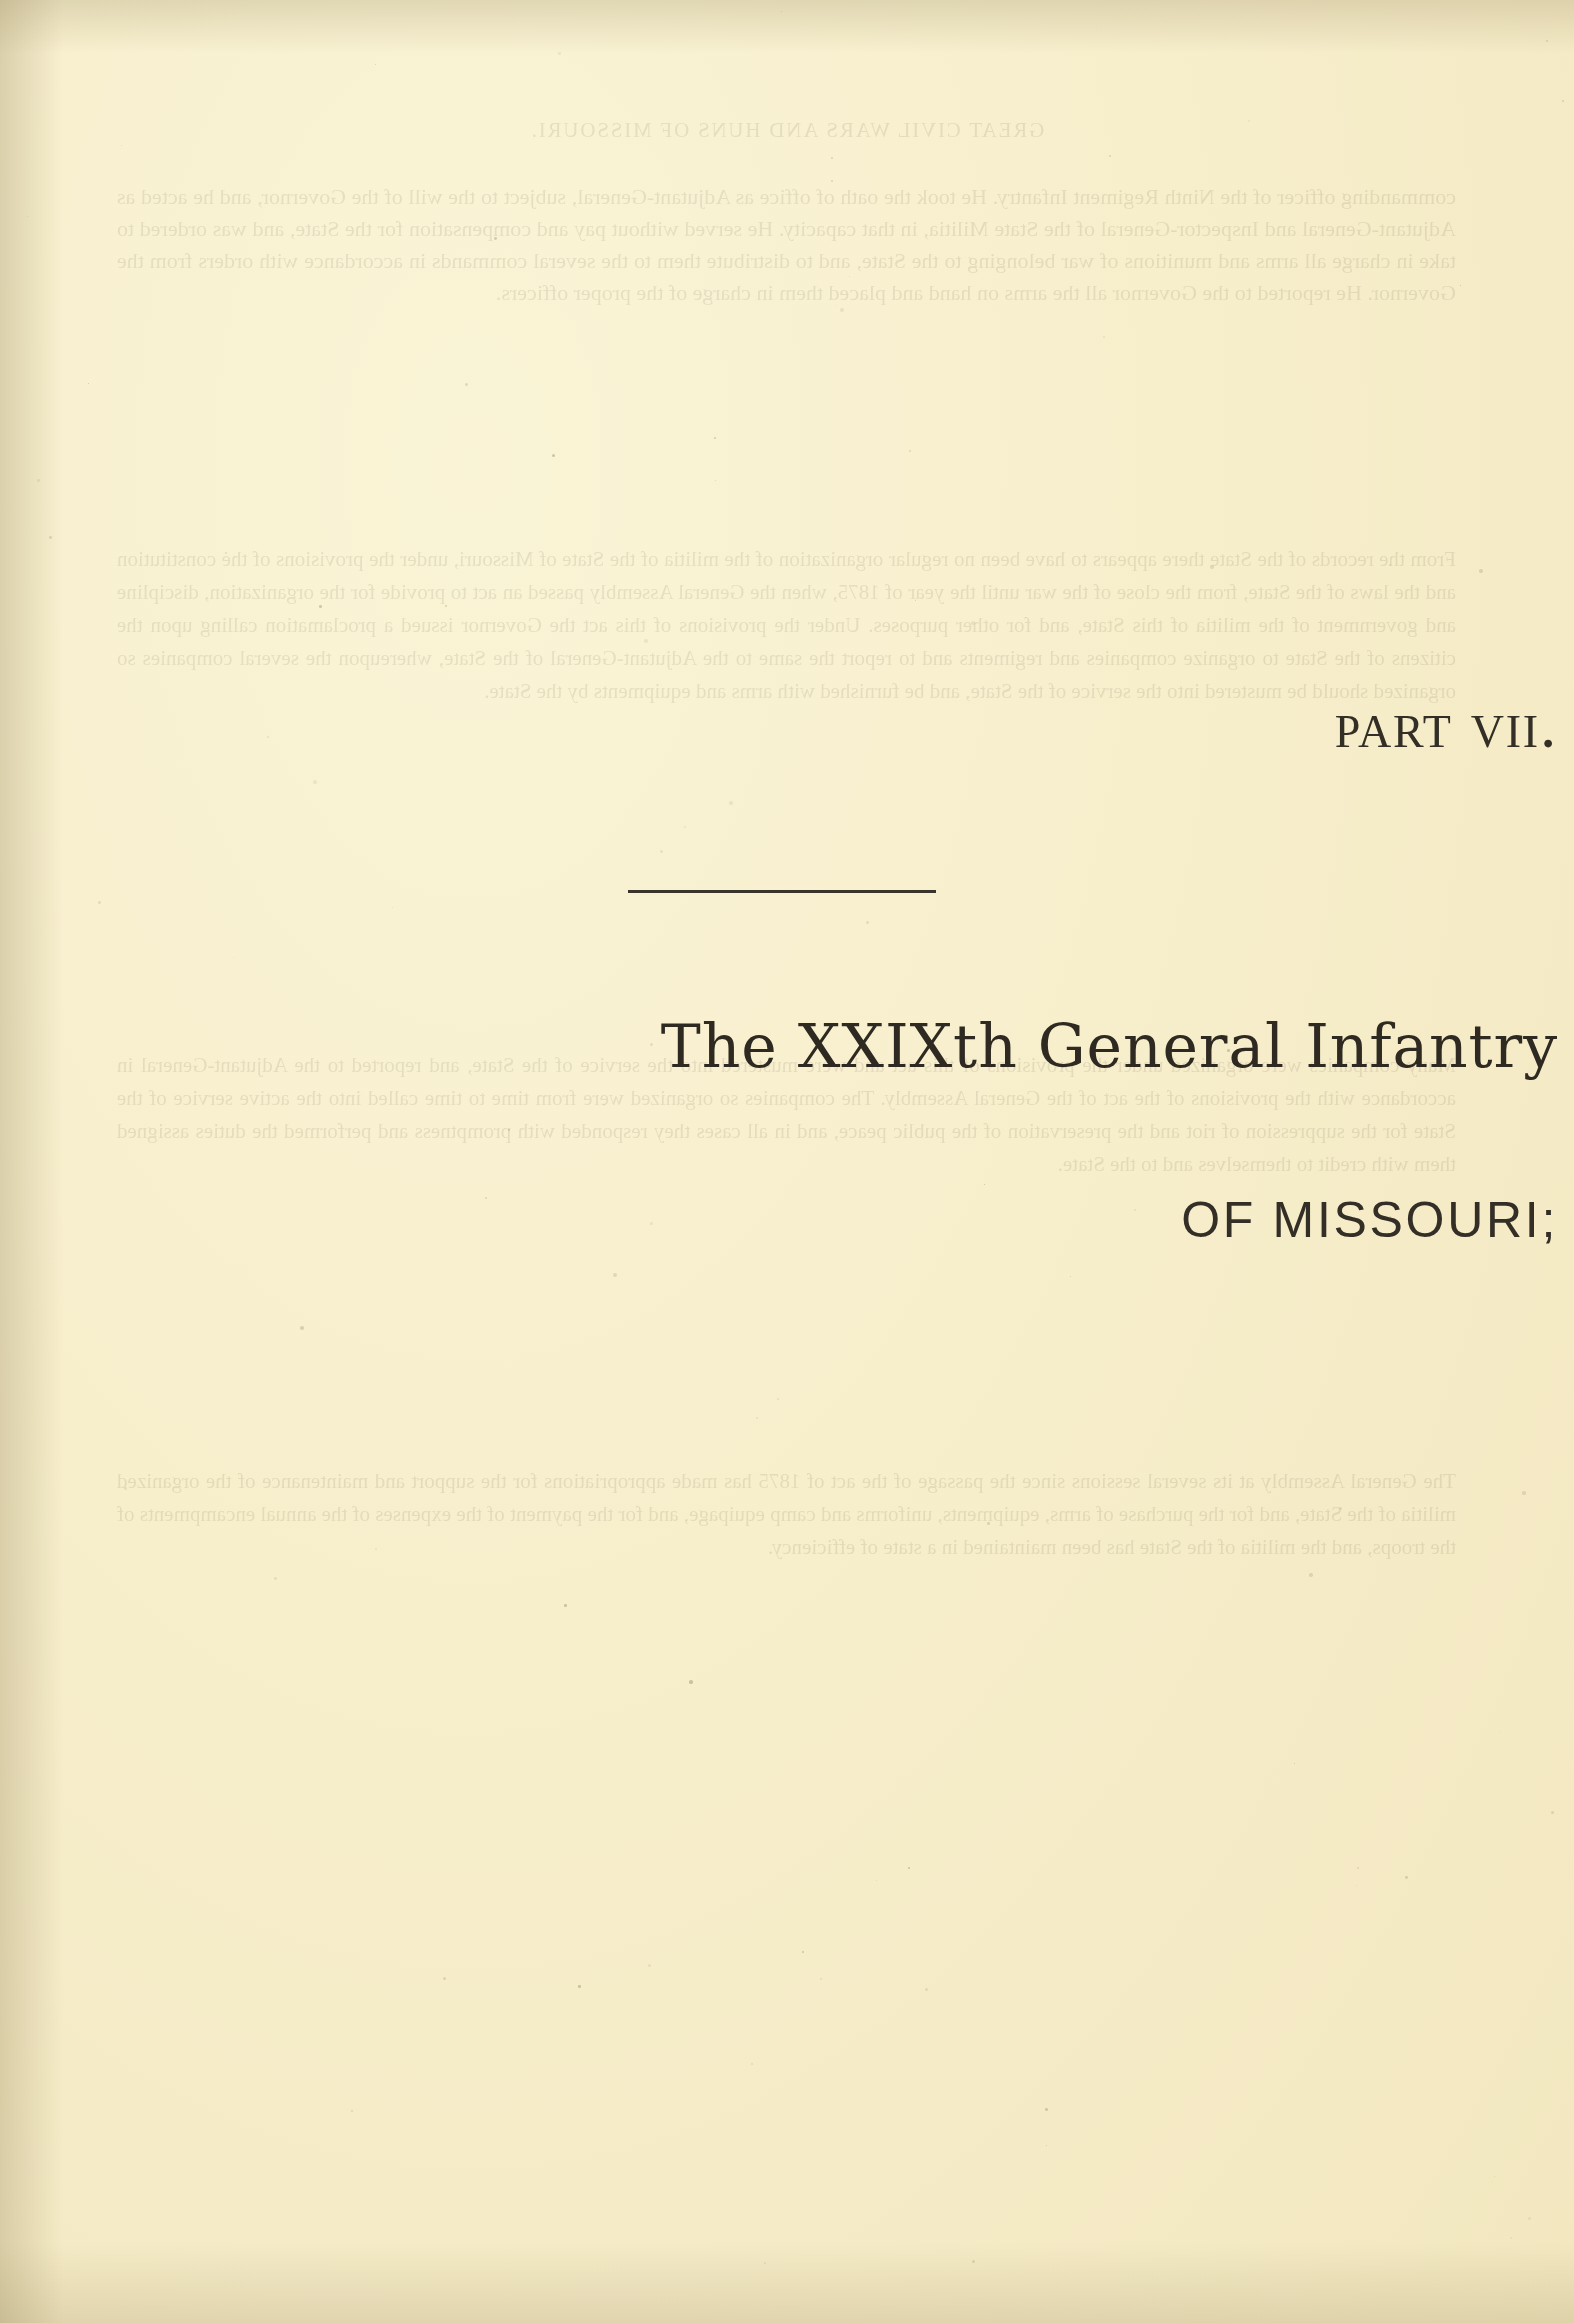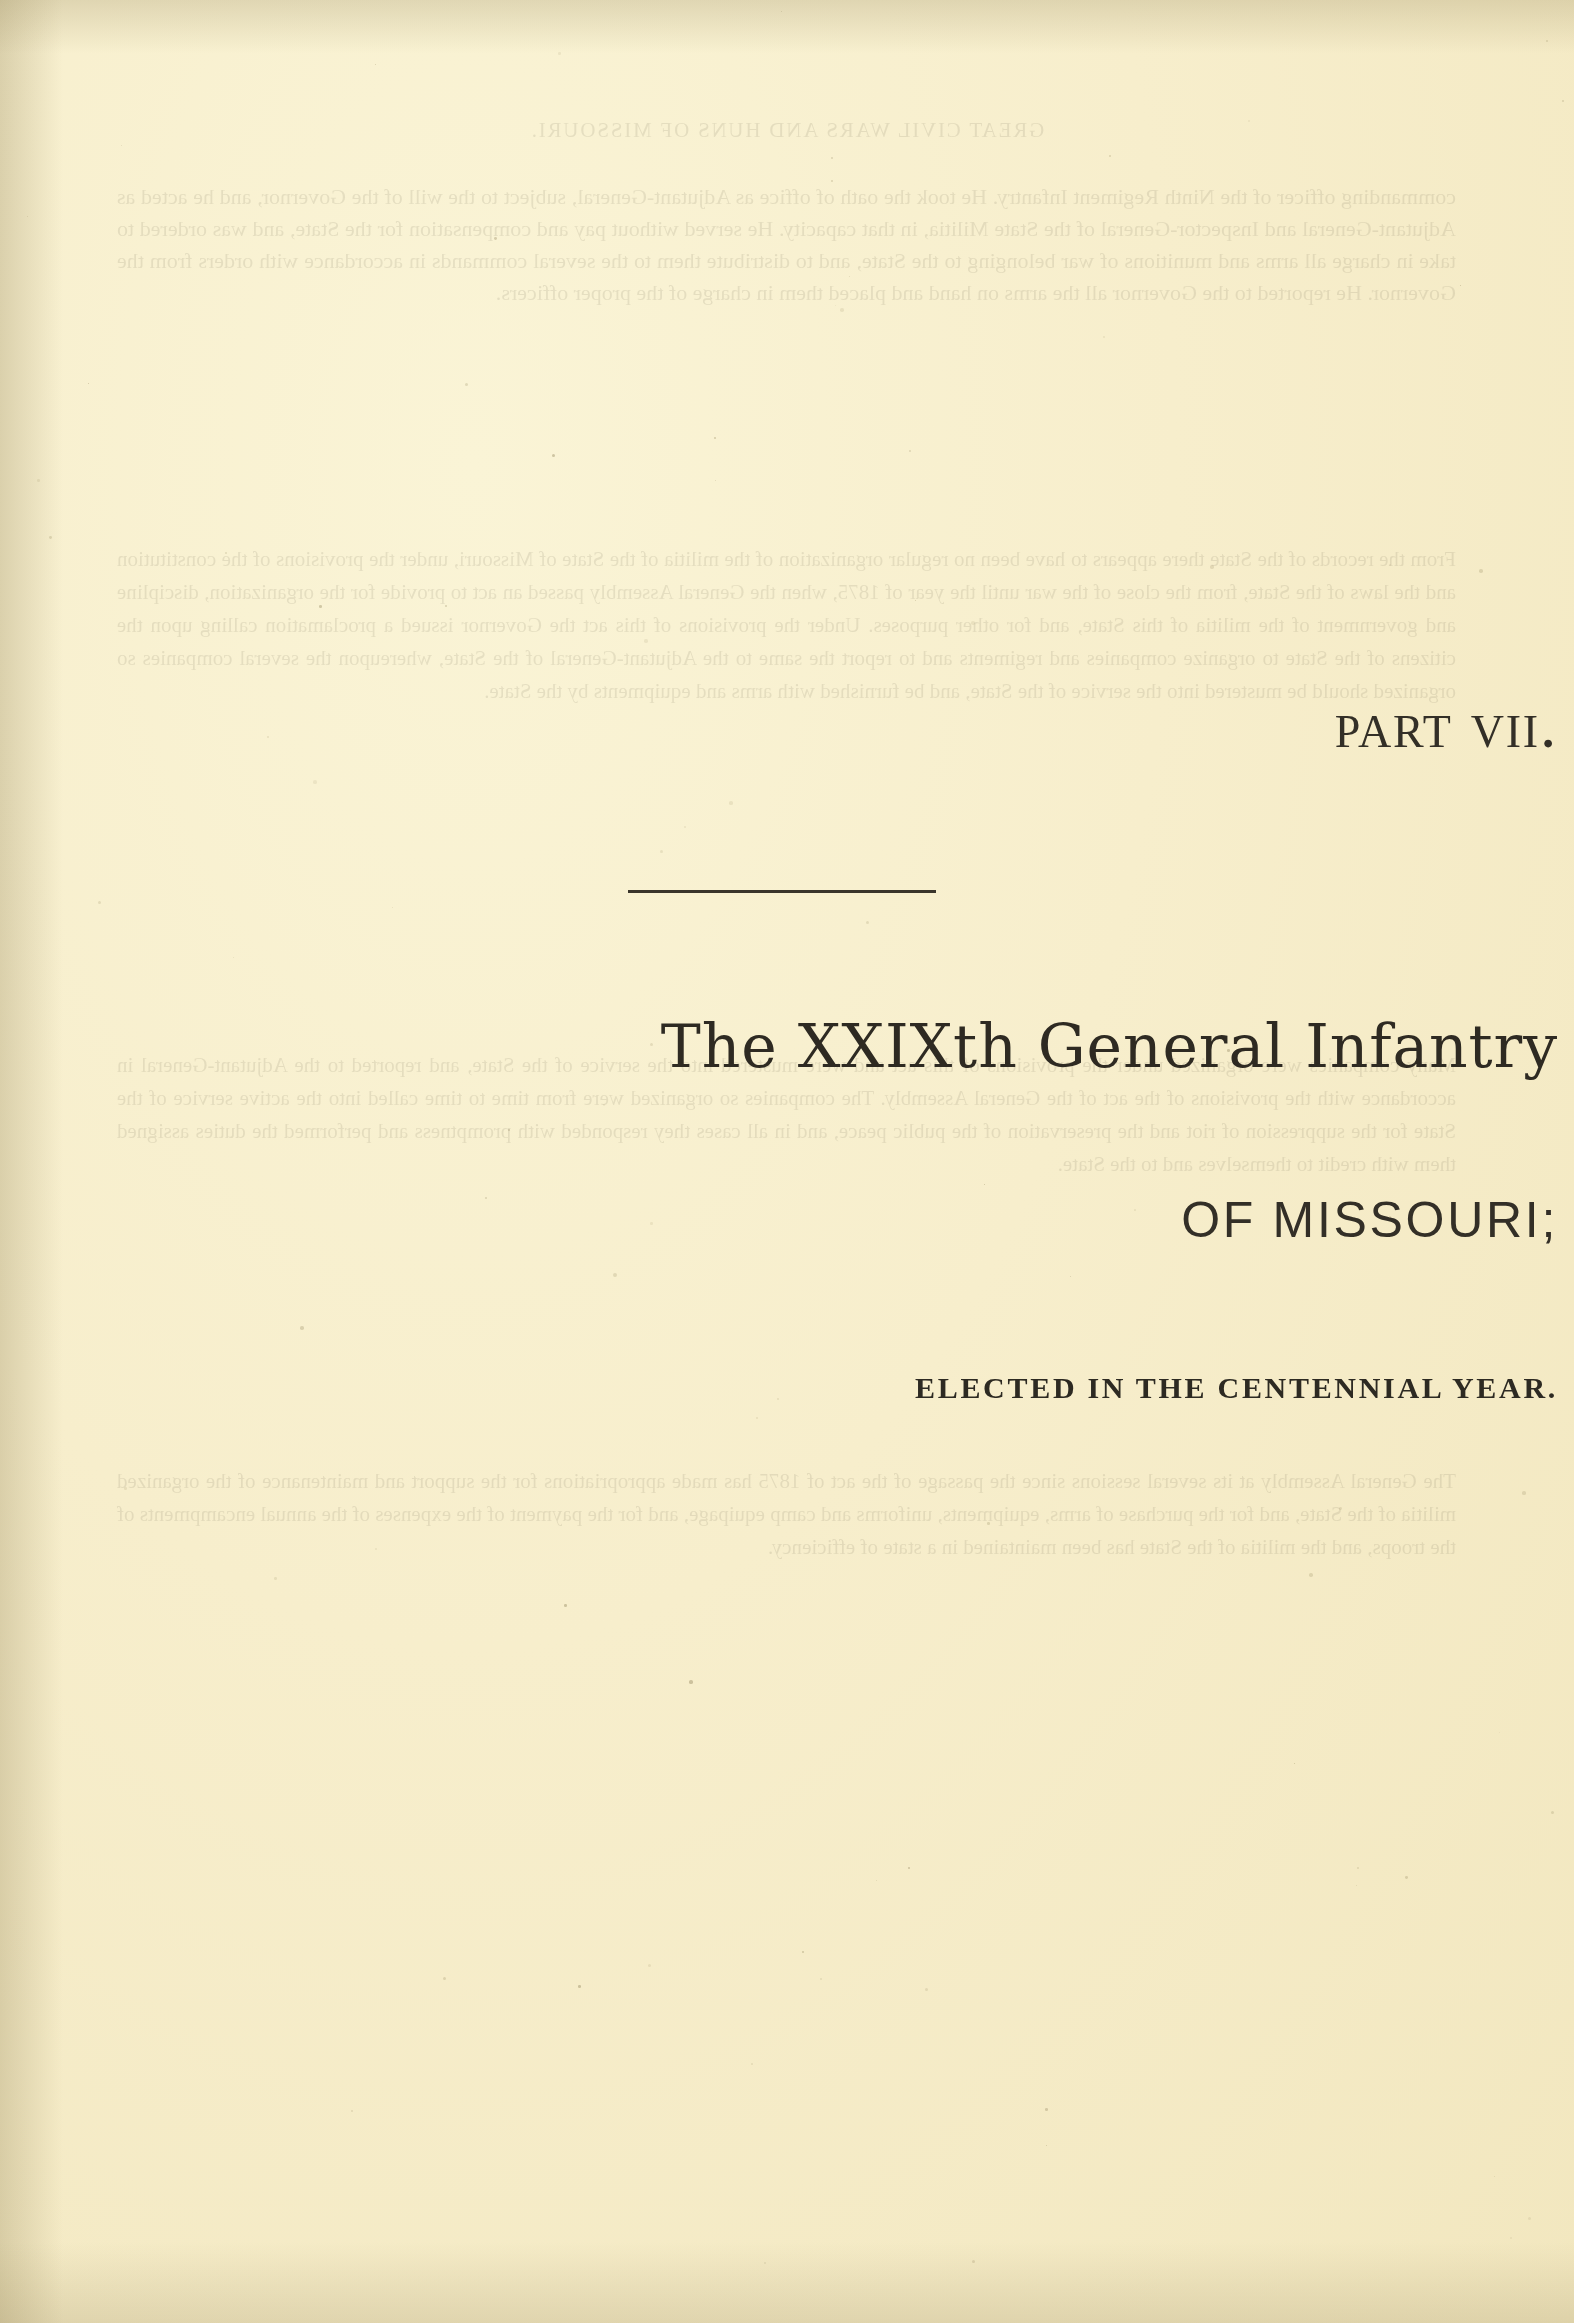--- a/index.html
+++ b/index.html
@@ -164,21 +164,20 @@
 
   <div id="content">
     <div class="part-label">Part VII.</div>
 
     <div class="rule"></div>
 
     <div class="assembly-title">The XXIXth General Infantry</div>
 
     <div class="of-state">OF MISSOURI;</div>
 
-    <div class="elected-line">ELECTED IN THE CENTENNIAL YEAR.</div>
   </div>
 
   <div id="edge-left"></div>
   <div id="edge-top"></div>
   <div id="edge-bottom"></div>
 
   <div id="specks">
       <div class="speck" style="width: 3.5px; height: 3.5px; left: 1309px; top: 1573px; opacity: 0.26;"></div>
       <div class="speck" style="width: 2.4px; height: 2.4px; left: 603px; top: 1104px; opacity: 0.12;"></div>
       <div class="speck" style="width: 3.5px; height: 3.5px; left: 1479px; top: 569px; opacity: 0.28;"></div>

